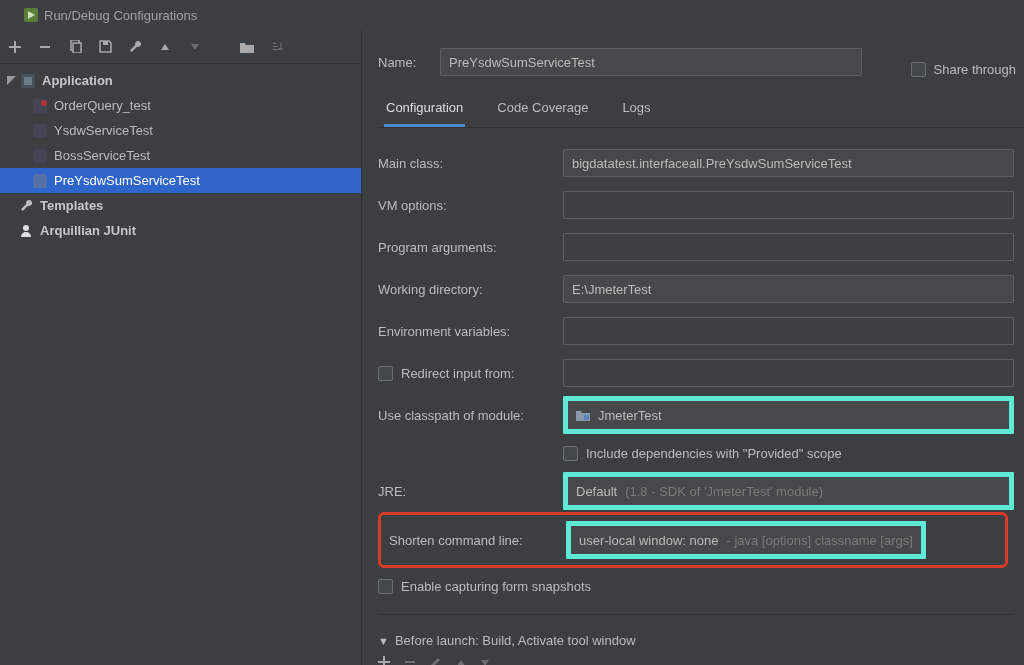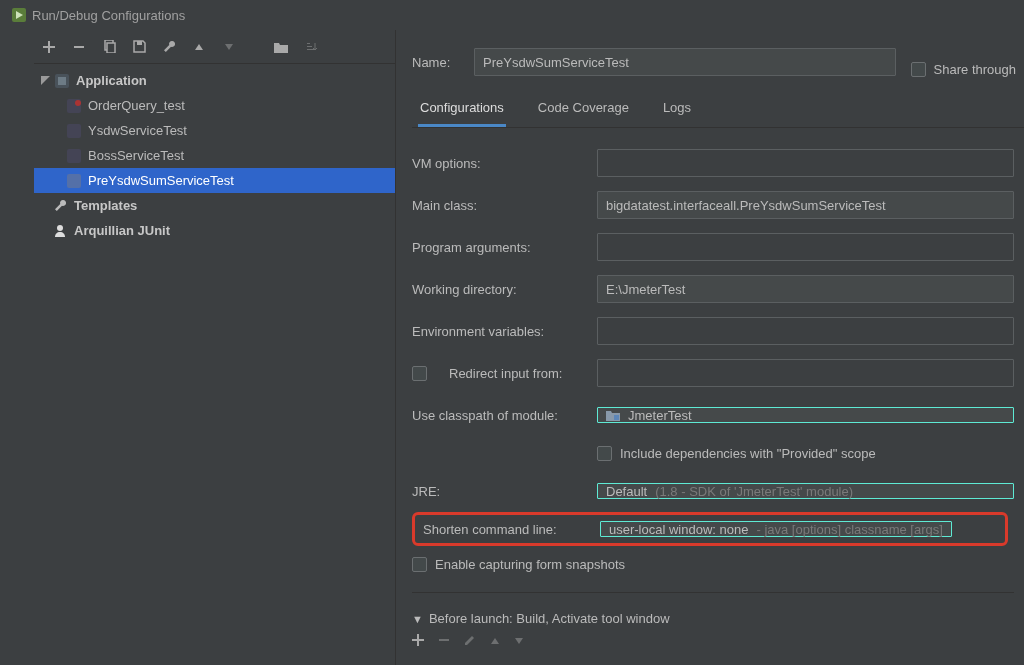--- a/index.html
+++ b/index.html
@@ -7,35 +7,35 @@
       font-family: "Segoe UI", "Arial", sans-serif;
       background: #3c3f41;
       color: #bbbbbb;
       font-size: 13px;
       width: 1024px;
       height: 665px;
       overflow: hidden;
     }
     .dialog-header {
       display: flex; align-items: center;
-      height: 30px; padding: 0 12px;
+      height: 30px; padding: 0 24px;
       background: #3c3f41;
       color: #a0a0a0;
       font-size: 13px;
     }
     .dialog-header svg { margin-right: 6px; }
     .content {
       display: flex; height: calc(665px - 30px);
     }
     
     .left {
       width: 362px; flex: 0 0 362px;
       border-right: 1px solid #323232;
       background: #3c3f41;
-      display: flex; flex-direction: column; margin-left: 34px;
+      display: flex; flex-direction: column;
     }
     .toolbar {
       display: flex; align-items: center; gap: 12px;
       height: 34px; padding: 0 6px;
       border-bottom: 1px solid #323232;
       color: #999;
     }
     .toolbar .tb-item { display:flex; align-items:center; justify-content:center; width:18px; height:18px; cursor:pointer; }
     .tree { padding-top: 4px; font-size: 13px; }
     .tree-row { display:flex; align-items:center; height:25px; padding-left:4px; cursor:pointer; }
@@ -60,21 +60,21 @@
     .tabs { display:flex; gap:30px; border-bottom:1px solid #323232; padding-left:6px;}
     .tab { padding:10px 2px 12px 2px; color:#bbbbbb; cursor:pointer; }
     .tab.active { color:#dddddd; border-bottom:3px solid #4a88c7; padding-bottom:9px;}
     .form { padding-top:14px; padding-right:10px;}
     .form-row { display:flex; align-items:center; min-height:42px;}
     .form-row label { width:185px; color:#bbbbbb;}
     .form-row .val { flex:1; }
     .val input.text-input, .val .select-like { width:100%; }
     .select-like {
       display:flex; align-items:center; gap:8px;
-      background:#45494a; border:1px solid #5eead4; height:16px;
+      background:#45494a; border:5px solid #5eead4; height:38px;
       padding:0 8px; color:#bbbbbb; border-radius:1px;
     }
     .inline-check-row { display:flex; align-items:center; gap:8px; margin-left:185px; height:34px;}
     .jre-hint { color:#7a7a7a; }
     .highlight-row {
       border:3px solid #d93a2b; border-radius:6px; padding:6px 4px; margin-right:6px;
       display:flex; align-items:center;
     }
     .highlight-row label { width:177px; margin-left:4px;}
     .muted { color:#7a7a7a; }
@@ -226,48 +226,48 @@
         <label>Name:</label>
         <input class="text-input name-input" value="PreYsdwSumServiceTest" style="">
       </div>
       <div class="share-row">
         <span class="checkbox"></span>
         <span>Share through</span>
       </div>
     </div>
 
     <div class="tabs">
-      <div class="tab active">Configurations</div>
+      <div class="tab active">Configuration</div>
       <div class="tab">Code Coverage</div>
       <div class="tab">Logs</div>
     </div>
 
     <div class="form">
       <div class="form-row">
+        <label>Main class:</label>
+        <div class="val"><input class="text-input" value="bigdatatest.interfaceall.PreYsdwSumServiceTest" style=""></div>
+      </div>
+      <div class="form-row">
         <label>VM options:</label>
         <div class="val"><input class="text-input nobg" style=""></div>
       </div>
       <div class="form-row">
-        <label>Main class:</label>
-        <div class="val"><input class="text-input" value="bigdatatest.interfaceall.PreYsdwSumServiceTest" style=""></div>
-      </div>
-      <div class="form-row">
         <label>Program arguments:</label>
         <div class="val"><input class="text-input nobg" style=""></div>
       </div>
       <div class="form-row">
         <label>Working directory:</label>
         <div class="val"><input class="text-input" value="E:\JmeterTest" style=""></div>
       </div>
       <div class="form-row">
         <label>Environment variables:</label>
         <div class="val"><input class="text-input nobg" style=""></div>
       </div>
       <div class="form-row">
-        <label style="display:flex;align-items:center;gap:22px;">
+        <label style="display:flex;align-items:center;gap:8px;">
           <span class="checkbox"></span>
           <span>Redirect input from:</span>
         </label>
         <div class="val"><input class="text-input nobg" style=""></div>
       </div>
       <div class="form-row">
         <label>Use classpath of module:</label>
         <div class="val">
           <div class="select-like">
             <svg width="14" height="12" viewBox="0 0 14 12">

